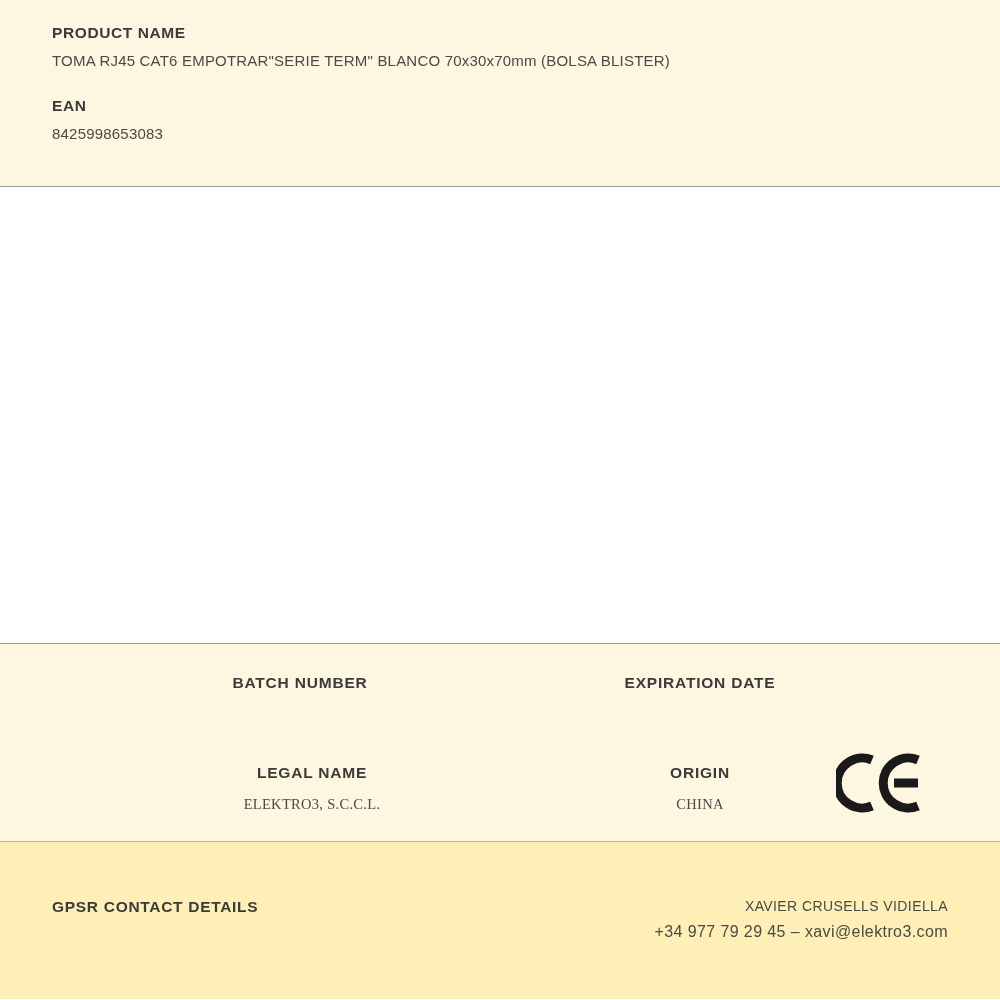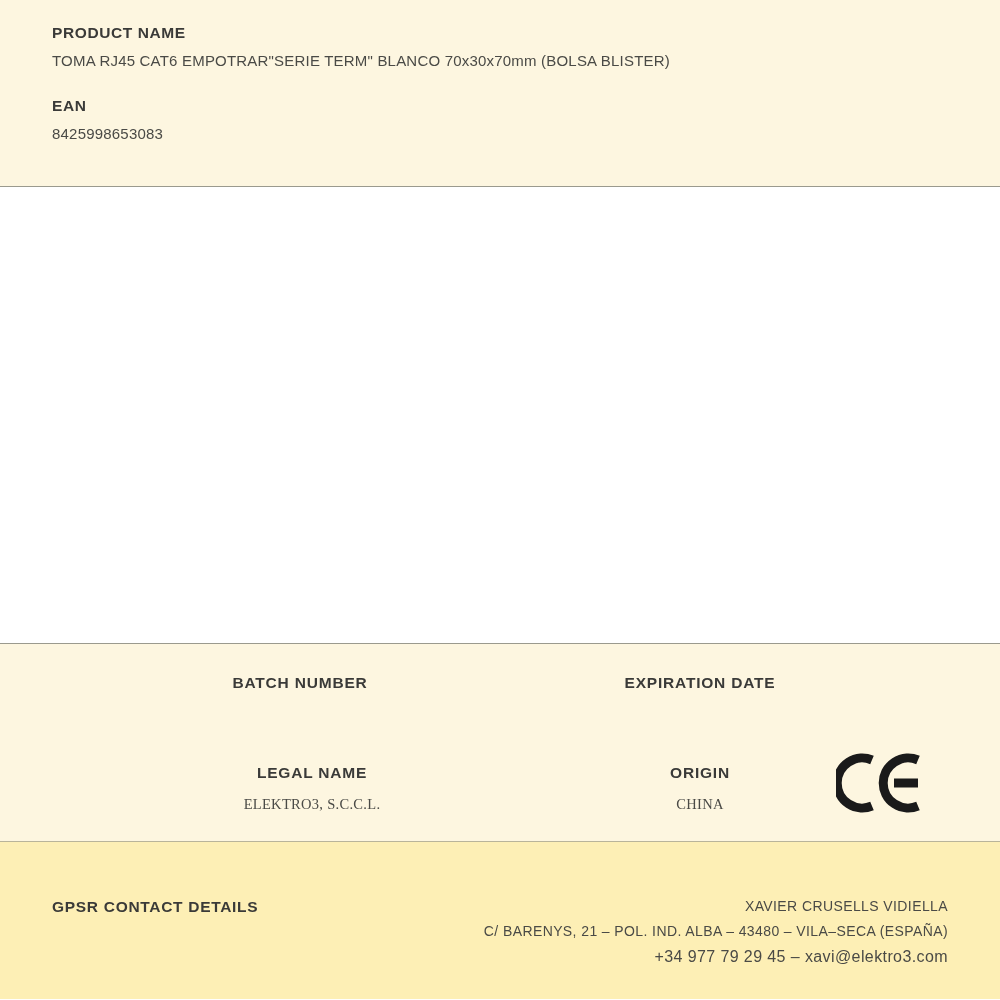--- a/index.html
+++ b/index.html
@@ -177,18 +177,17 @@
         </svg>
       </div>
 
     </div>
   </div>
 
   <div class="footer">
     <div class="gpsr-label">GPSR CONTACT DETAILS</div>
     <div class="gpsr-lines">
       <div>XAVIER CRUSELLS VIDIELLA</div>
-      <div>C/ BARENYS, 21 – POL. IND. ALBA – 43480 – VILA–SECA (ESPAÑA)</div>
       <div class="small">+34 977 79 29 45 – xavi@elektro3.com</div>
     </div>
   </div>
 
 </div>
 
 </body></html>

